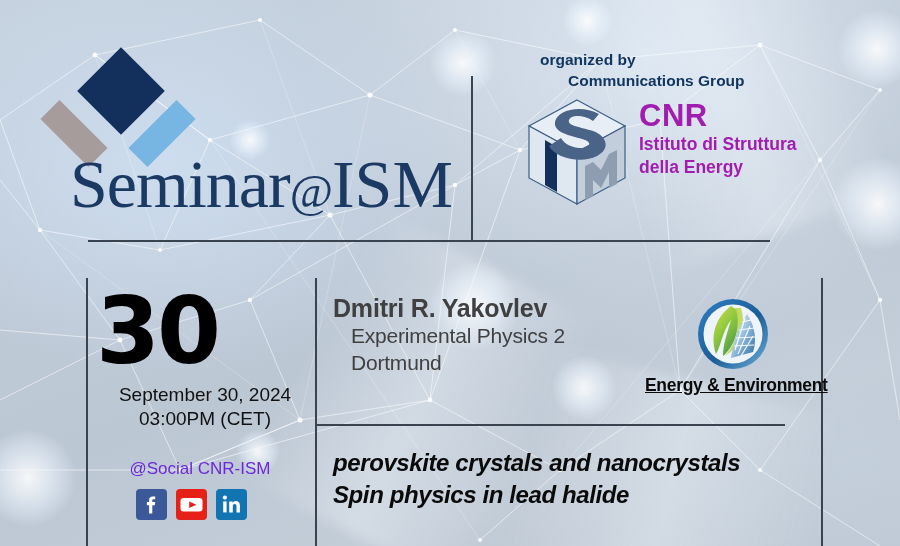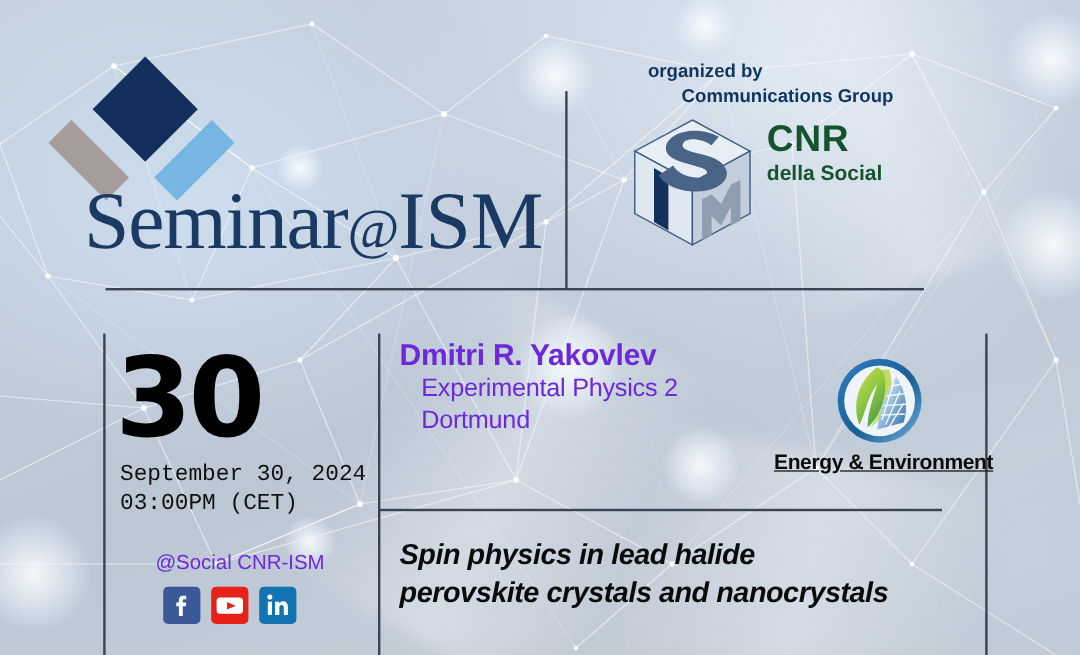--- a/index.html
+++ b/index.html
@@ -64,50 +64,50 @@
 
   
   .org {
     position:absolute; left:540px; top:50px; width:340px;
     color:#10355f; font-weight:bold; font-size:15.5px; line-height:1.35;
   }
   .org .l2 { padding-left:28px; }
 
   .cnrblock { position:absolute; left:523px; top:96px; width:360px; height:118px; }
   .cube { position:absolute; left:0; top:0; width:108px; height:112px; }
-  .cnrtext { position:absolute; left:116px; top:4px; color:#14532d; }
+  .cnrtext { position:absolute; left:116px; top:4px; color:#a21caf; }
   .cnrtext .c1 { font-size:31px; font-weight:bold; line-height:1.05; letter-spacing:.5px; }
   .cnrtext .c2 { font-size:17.5px; font-weight:bold; line-height:1.35; letter-spacing:0px; }
 
   
   .daynum {
     position:absolute; left:96px; top:286px;
     font-size:92px; font-weight:bold; color:#000000;
     letter-spacing:-3px; line-height:1;
     font-family:"DejaVu Sans", sans-serif;
   }
   .datelines {
     position:absolute; left:100px; top:383px; width:210px;
-    color:#111; font-size:19px; line-height:1.28;font-family:Liberation Mono, monospace;
+    text-align:center; color:#111; font-size:19px; line-height:1.28;
   }
   .social-label {
     position:absolute; left:100px; top:459px; width:200px;
     text-align:center; color:#6d28d9; font-size:17px;
   }
   .social-icons {
     position:absolute; left:136px; top:489px;
     display:flex; gap:9px; align-items:center;
   }
   .sic { width:31px; height:31px; border-radius:4px; position:relative; }
   .sic.fb { background:#3b5998; }
   .sic.yt { background:#e62117; }
   .sic.li { background:#1275b1; }
 
   
-  .speaker { position:absolute; left:333px; top:281px; color:#6d28d9; }
+  .speaker { position:absolute; left:333px; top:293px; color:#404040; }
   .sp-name { font-size:25px; font-weight:bold; letter-spacing:-.2px; line-height:1.2; }
   .sp-line { font-size:21px; line-height:1.27; letter-spacing:-.2px;margin-left:18px; }
 
   
   .energy { position:absolute; left:645px; top:296px; width:175px; }
   .en-circle { position:relative; width:76px; height:76px; margin:0 auto; }
   .en-label {
     margin-top:3px; 
     font-size:17.5px; font-weight:bold; color:#0b0b0b;
     text-decoration:underline; letter-spacing:-.3px; white-space:nowrap;
@@ -241,21 +241,22 @@
       <polygon points="102,30 102,82 54,108 54,56" fill="#c2cedc" stroke="#3d5f86" stroke-width="1.2"></polygon>
 
       <polygon points="22,44 34,51 34,96 22,89" fill="#13305c"></polygon>
 
       <path d="M62,70 L62,104 L70,100 L70,84 L78,92 L86,76 L86,92 L94,88 L94,54 L86,58 L78,74 L70,66 Z" fill="#8f9db0"></path>
 
       <path d="M76,18 C58,8 34,14 32,26 C30,38 52,40 62,44 C70,47 66,53 56,52 C46,51 40,46 38,42 L26,50 C32,62 58,68 74,60 C88,53 84,40 70,35 C58,31 44,30 46,24 C48,18 62,19 70,25 Z" fill="#4a6487"></path>
     </svg>
     <div class="cnrtext">
       <div class="c1">CNR</div>
-      <div class="c2">della Social</div>
+      <div class="c2">Istituto di Struttura</div>
+      <div class="c2">della Energy</div>
     </div>
   </div>
 
   <div class="daynum">30</div>
   <div class="datelines">
     <div>September 30, 2024</div>
     <div>03:00PM (CET)</div>
   </div>
   <div class="social-label">@Social CNR-ISM</div>
 
@@ -321,17 +322,17 @@
           <path d="M44 34 L59 32"></path>
           <path d="M41 42 L60 41"></path>
           <path d="M39 50 L59 49"></path>
         </g>
       </svg>
     </div>
     <div class="en-label">Energy &amp; Environment</div>
   </div>
 
   <div class="talk">
+    <div>perovskite crystals and nanocrystals</div>
     <div>Spin physics in lead halide</div>
-    <div>perovskite crystals and nanocrystals</div>
   </div>
 
 </div>
 
 </body></html>

